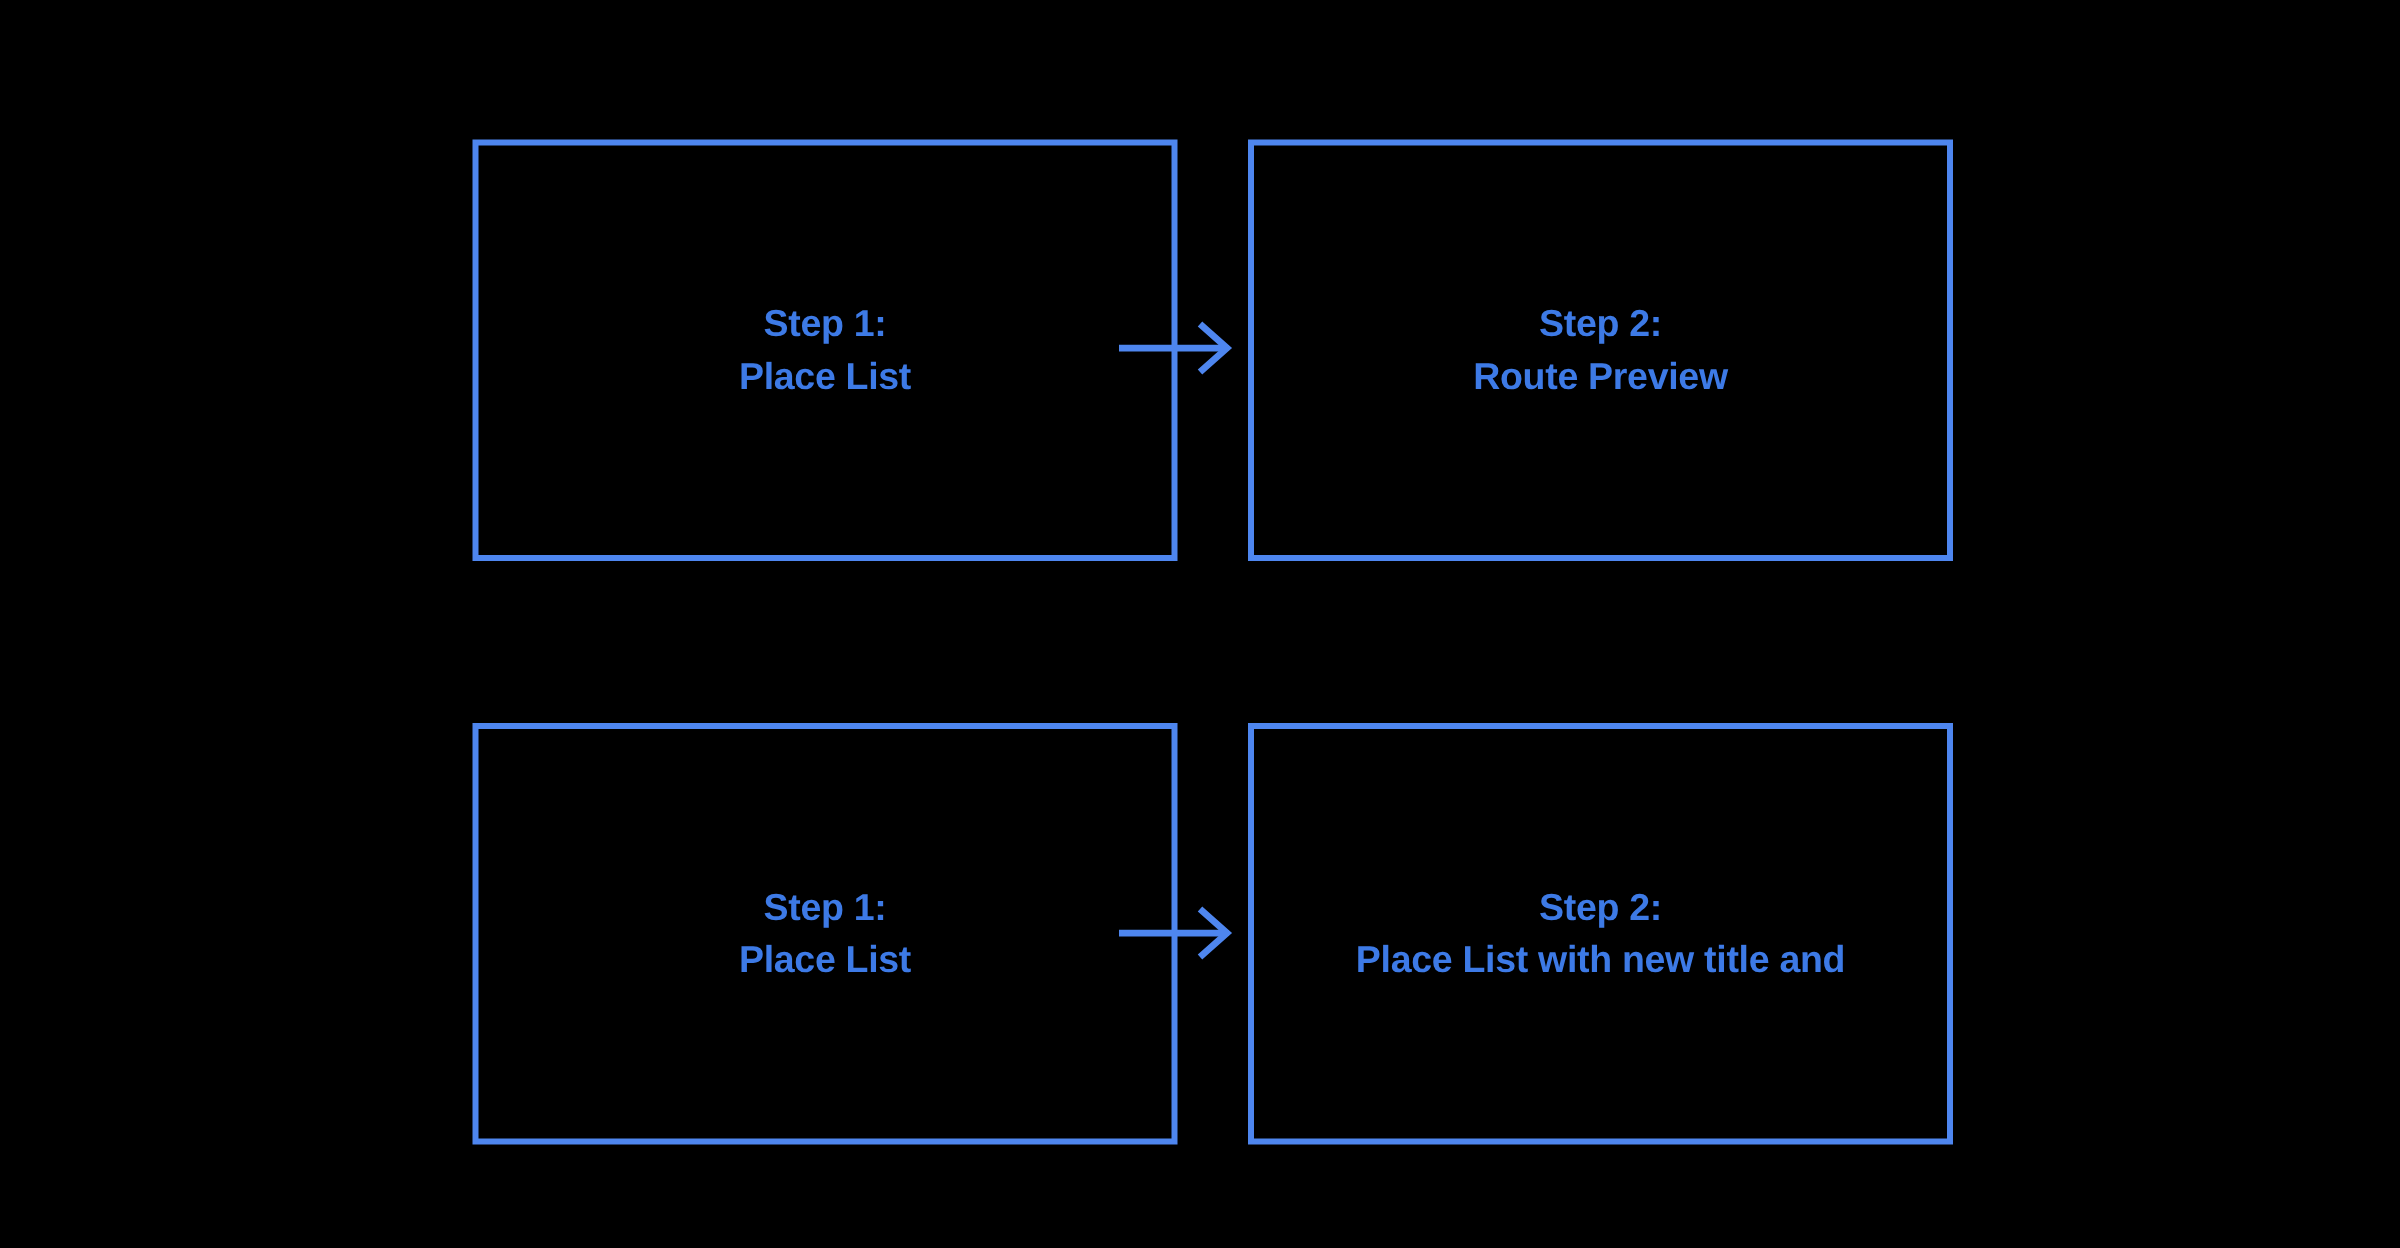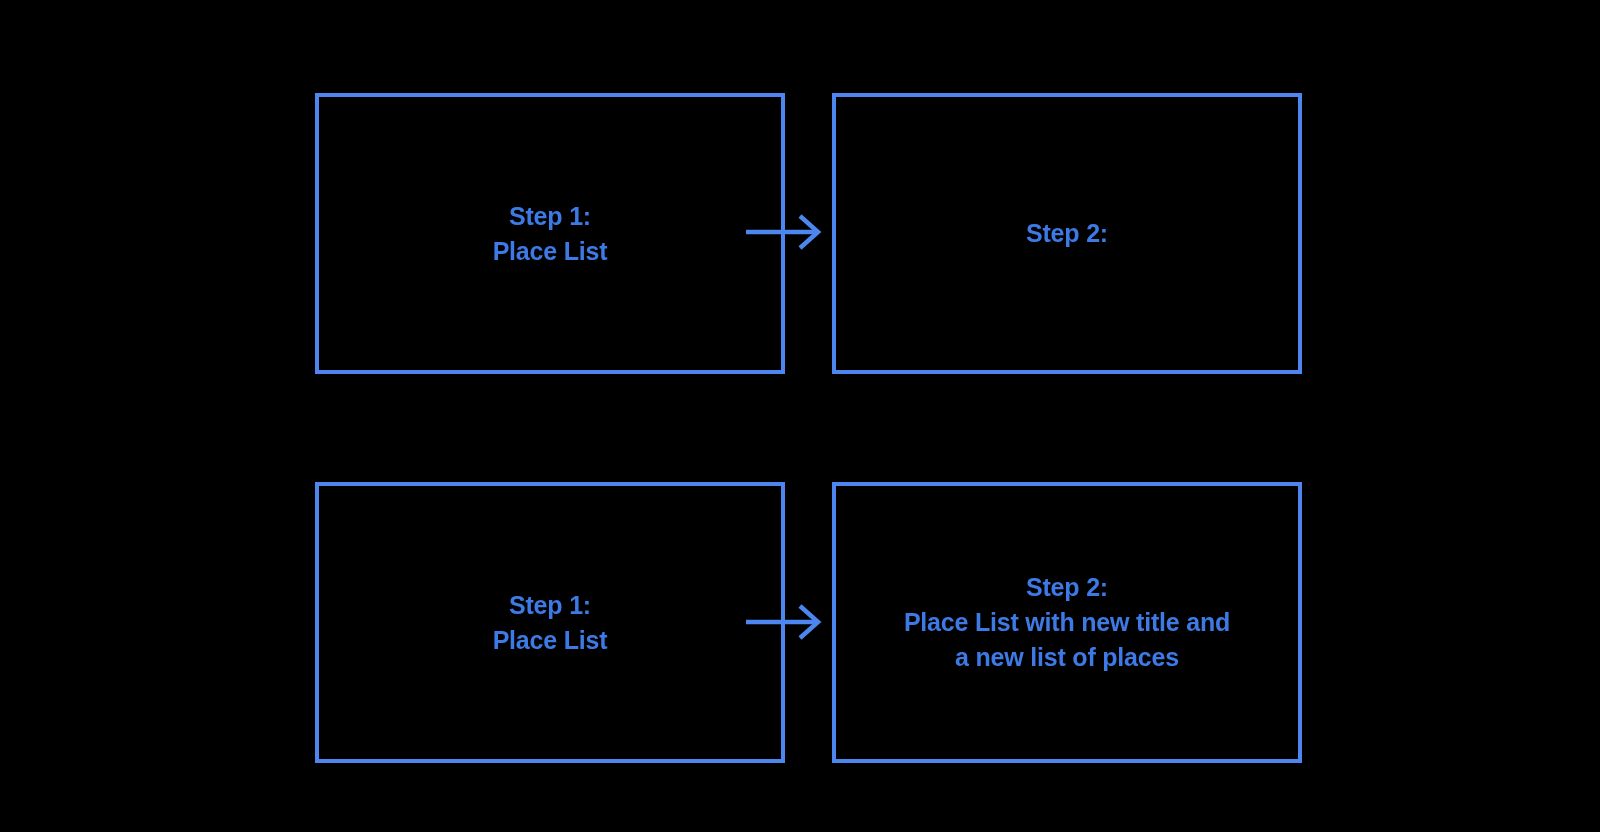--- a/index.html
+++ b/index.html
@@ -66,35 +66,35 @@
   <div class="flow-box row1 col1">
     <div class="box-label">
       <span>Step 1:</span>
       <span>Place List</span>
     </div>
   </div>
 
   <div class="flow-box row1 col2">
     <div class="box-label">
       <span>Step 2:</span>
+      <span>Route Preview</span>
     </div>
   </div>
 
   <div class="flow-box row2 col1">
     <div class="box-label">
       <span>Step 1:</span>
       <span>Place List</span>
     </div>
   </div>
 
   <div class="flow-box row2 col2">
     <div class="box-label">
       <span>Step 2:</span>
       <span>Place List with new title and</span>
-      <span>a new list of places</span>
     </div>
   </div>
 
   <svg class="arrows-layer" viewBox="0 0 1600 832" aria-hidden="true">
     <g>
       <path d="M746 232 H 816"></path>
       <path d="M800 216 L 818 232 L 800 248"></path>
     </g>
     <g>
       <path d="M746 622 H 816"></path>

